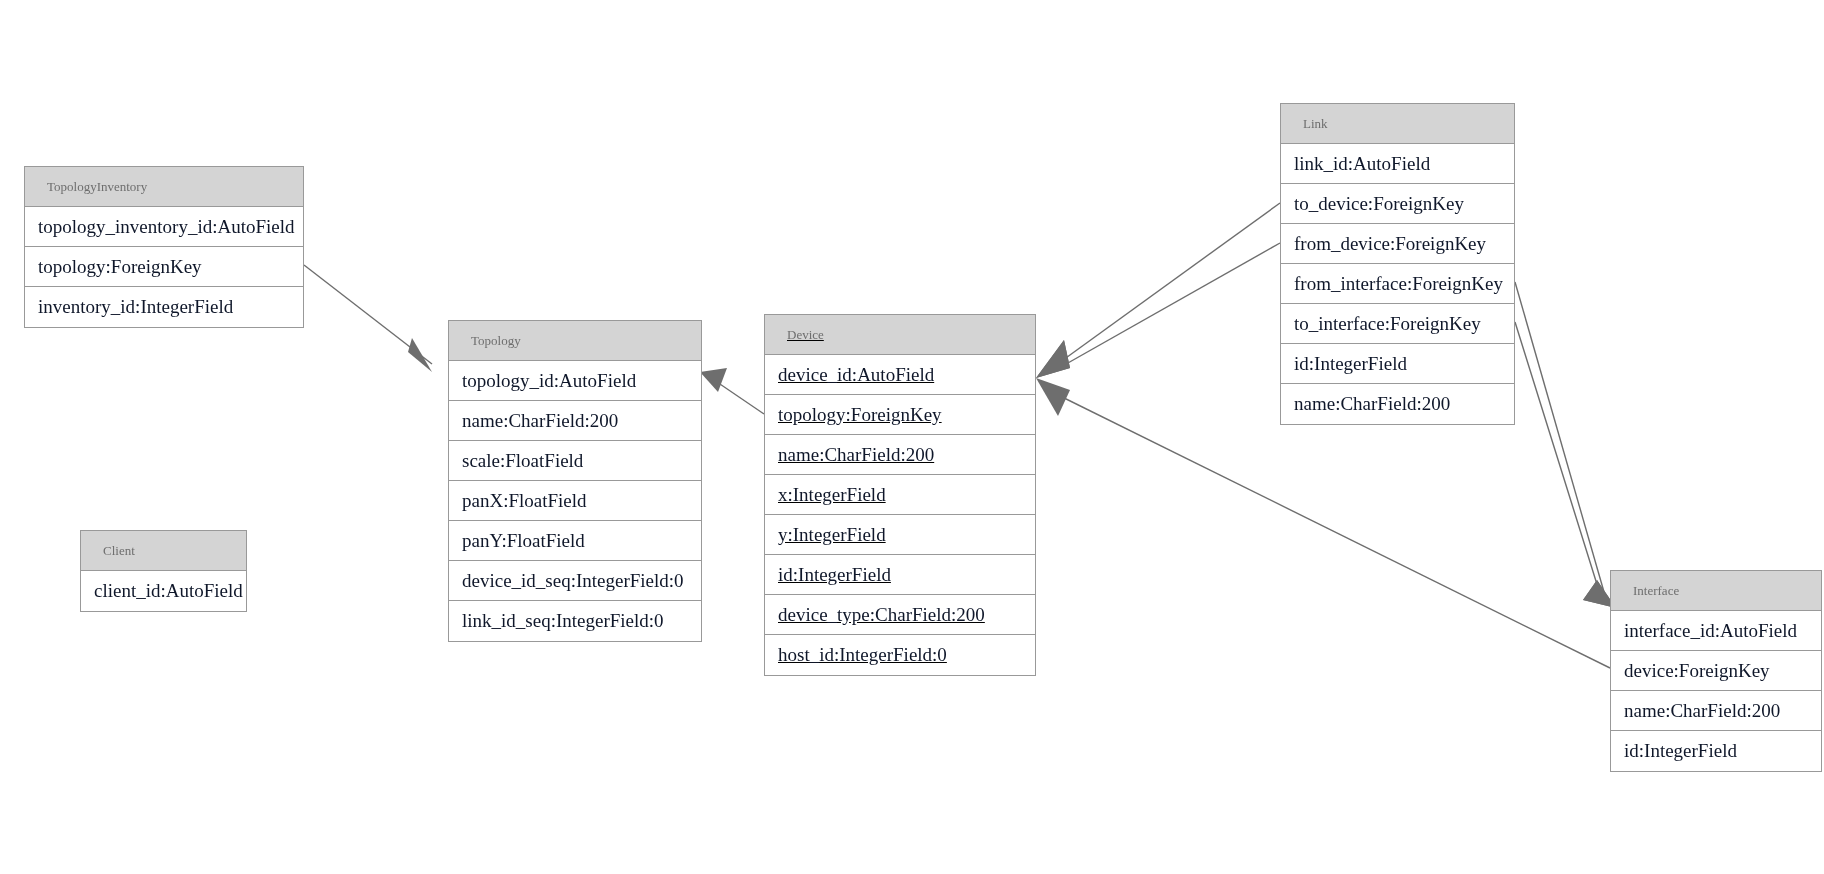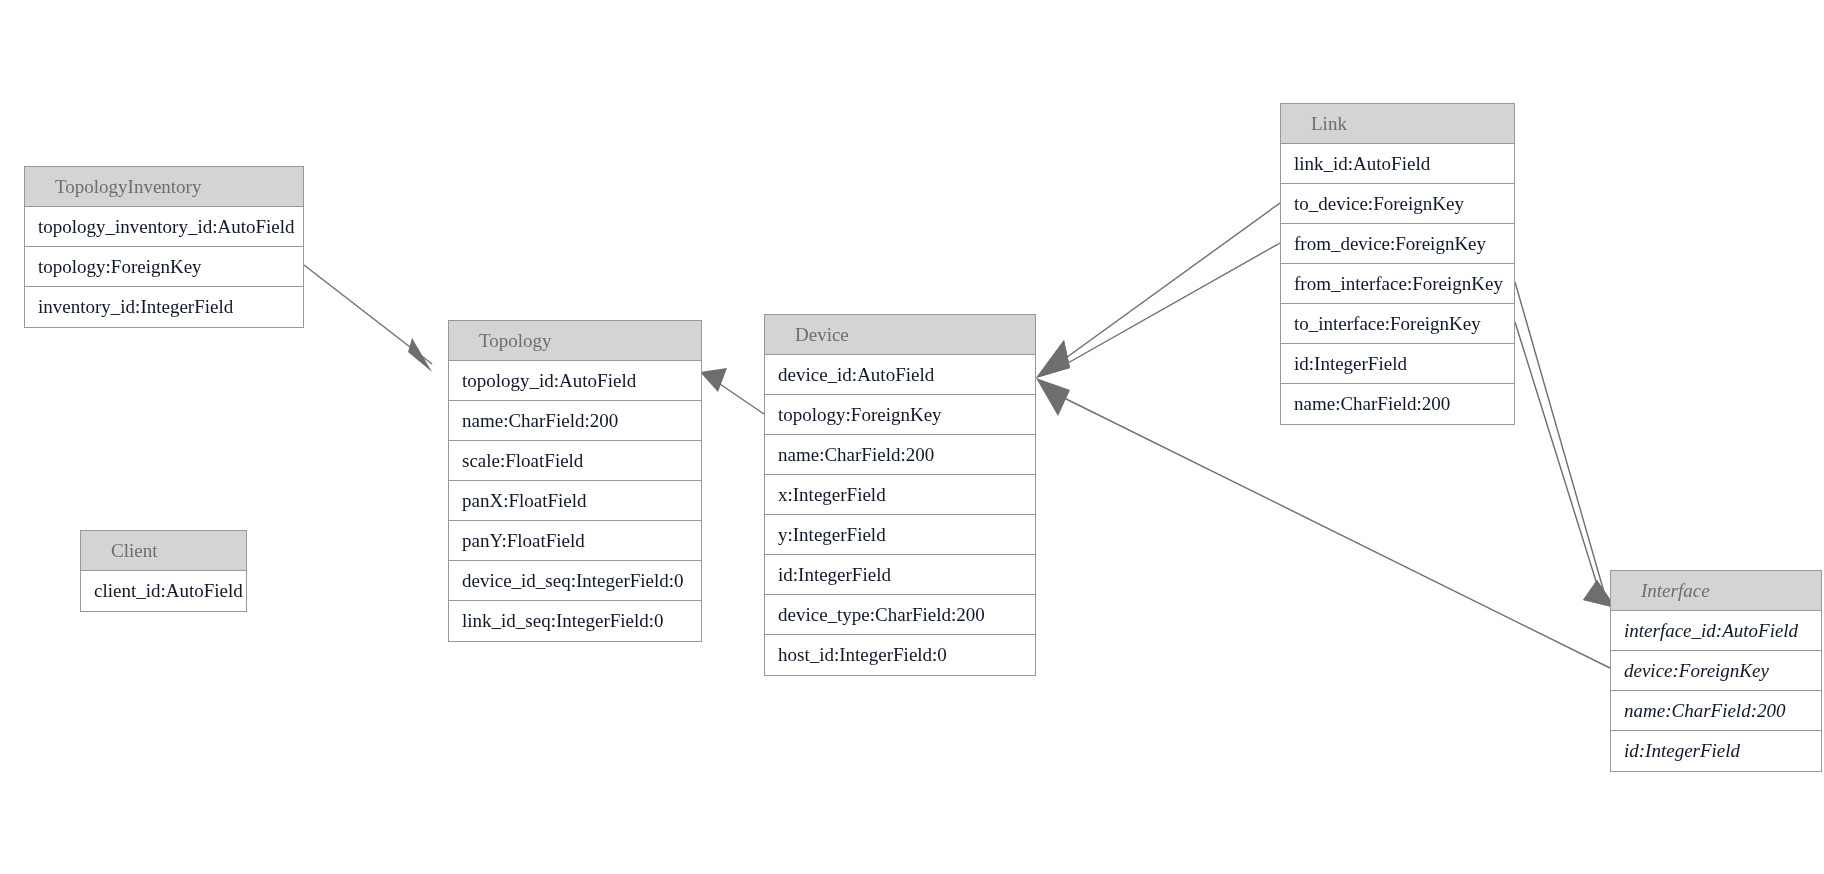--- a/index.html
+++ b/index.html
@@ -30,22 +30,22 @@
     border: 1px solid #999999;
     background: #ffffff;
     z-index: 5;
   }
   .entity-header {
     box-sizing: border-box;
     background: #d4d4d4;
     border-bottom: 1px solid #999999;
     height: 40px;
     line-height: 40px;
-    padding: 0 0 0 30px;
-    font-size: 19px;
+    padding: 0 0 0 22px;
+    font-size: 13px;
     color: #6e6e6e;
     white-space: nowrap;
     overflow: hidden;
   }
   .entity-field {
     box-sizing: border-box;
     height: 40px;
     line-height: 40px;
     padding: 0 10px 0 13px;
     font-size: 19px;
@@ -111,42 +111,42 @@
         <div class="entity-field">scale:FloatField</div>
         <div class="entity-field">panX:FloatField</div>
         <div class="entity-field">panY:FloatField</div>
         <div class="entity-field">device_id_seq:IntegerField:0</div>
         <div class="entity-field">link_id_seq:IntegerField:0</div>
       </div>
       <div class="entity" style="left: 80px; top: 530px; width: 167px; font-family: Liberation Serif, serif;">
         <div class="entity-header">Client</div>
         <div class="entity-field">client_id:AutoField</div>
       </div>
-      <div class="entity" style="left: 764px; top: 314px; width: 272px;">
+      <div class="entity" style="left: 764px; top: 314px; width: 272px; text-decoration: underline;">
         <div class="entity-header">Device</div>
         <div class="entity-field">device_id:AutoField</div>
         <div class="entity-field">topology:ForeignKey</div>
         <div class="entity-field">name:CharField:200</div>
         <div class="entity-field">x:IntegerField</div>
         <div class="entity-field">y:IntegerField</div>
         <div class="entity-field">id:IntegerField</div>
         <div class="entity-field">device_type:CharField:200</div>
         <div class="entity-field">host_id:IntegerField:0</div>
       </div>
       <div class="entity" style="left: 1280px; top: 103px; width: 235px;">
         <div class="entity-header">Link</div>
         <div class="entity-field">link_id:AutoField</div>
         <div class="entity-field">to_device:ForeignKey</div>
         <div class="entity-field">from_device:ForeignKey</div>
         <div class="entity-field">from_interface:ForeignKey</div>
         <div class="entity-field">to_interface:ForeignKey</div>
         <div class="entity-field">id:IntegerField</div>
         <div class="entity-field">name:CharField:200</div>
       </div>
-      <div class="entity" style="left: 1610px; top: 570px; width: 212px; font-style: italic;">
+      <div class="entity" style="left: 1610px; top: 570px; width: 212px;">
         <div class="entity-header">Interface</div>
         <div class="entity-field">interface_id:AutoField</div>
         <div class="entity-field">device:ForeignKey</div>
         <div class="entity-field">name:CharField:200</div>
         <div class="entity-field">id:IntegerField</div>
       </div>
     </div>
 
 </div>
 

